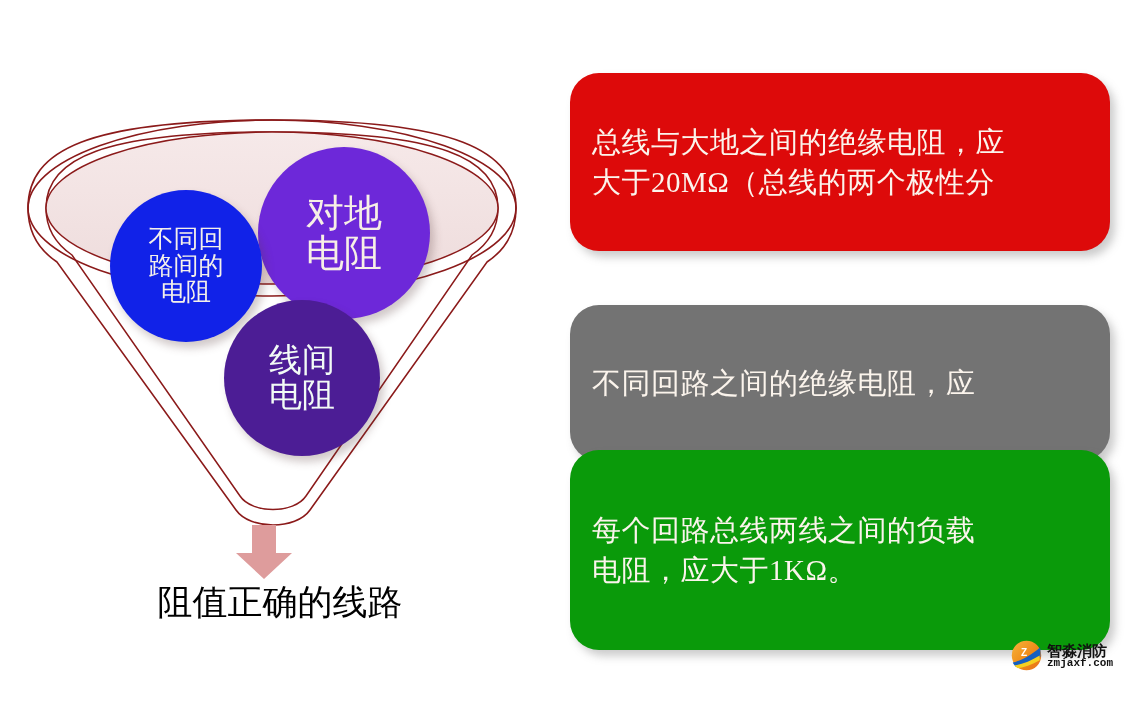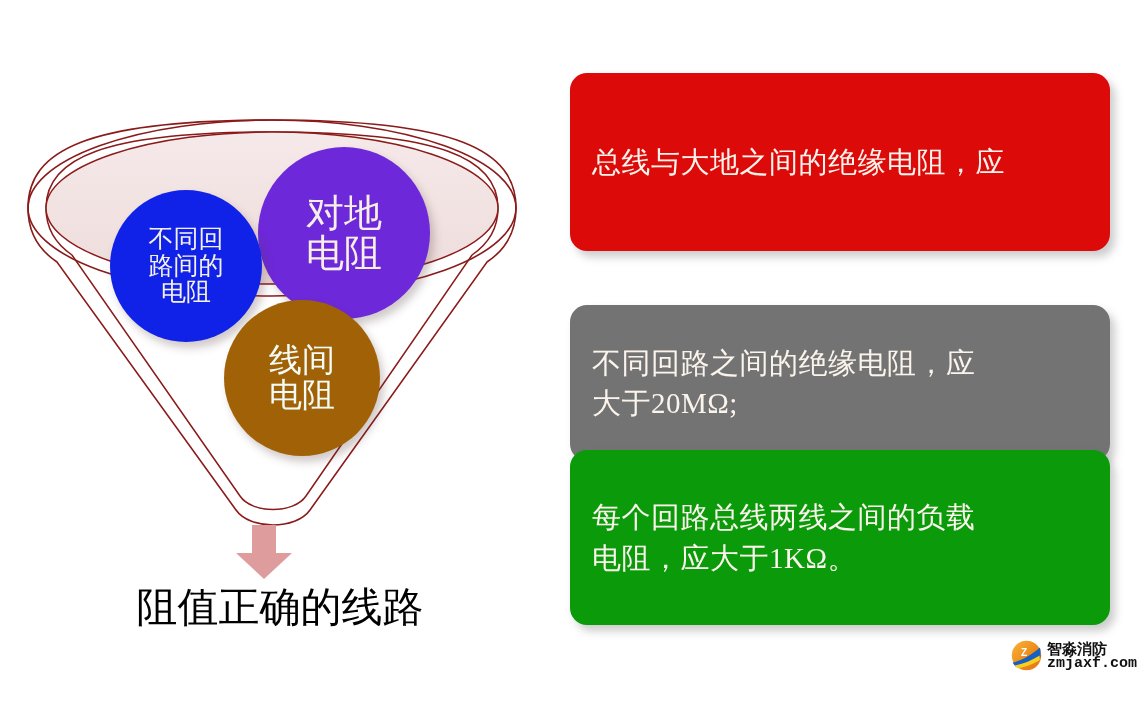--- a/index.html
+++ b/index.html
@@ -76,50 +76,50 @@
     z-index: 6;
   }
 
   #funnel-caption {
     position: absolute;
     left: 0;
     top: 578px;
     width: 560px;
     text-align: center;
     color: #000000;
-    font-size: 41px;
+    font-size: 35px;
     line-height: 1.45;
     font-family: "Liberation Serif", "DejaVu Serif", serif;
     z-index: 6;
   }
   #funnel-caption span { display: block; }
 
   
   .callout {
     position: absolute;
     left: 570px;
     width: 540px;
-    border-radius: 17px;
+    border-radius: 29px;
     box-sizing: border-box;
     padding: 14px 22px 14px 22px;
     display: flex;
     flex-direction: column;
     justify-content: center;
     color: #fbf4ec;
     font-size: 29px;
     line-height: 1.38;
     letter-spacing: 0.5px;
     font-family: "Liberation Serif", "DejaVu Serif", serif;
     box-shadow: 5px 6px 8px rgba(120,120,120,0.38);
   }
   .callout p { margin: 0; }
 
   #callout-ground   { top: 73px;  height: 178px; }
   #callout-circuit  { top: 265px; height: 156px; }
-  #callout-load     { top: 450px; height: 175px; }
+  #callout-load     { top: 450px; height: 200px; }
 
   
   #logo {
     position: absolute;
     left: 1011px;
     top: 640px;
     display: flex;
     align-items: center;
     gap: 5px;
   }
@@ -135,21 +135,21 @@
     line-height: 1.0;
   }
   #logo-cn {
     font-size: 15px;
     font-weight: bold;
     color: #111111;
     font-family: "Liberation Sans", "DejaVu Sans", sans-serif;
     letter-spacing: 0px;
   }
   #logo-url {
-    font-size: 15px;
+    font-size: 11px;
     font-weight: bold;
     color: #111111;
     font-family: "Liberation Mono", "DejaVu Sans Mono", monospace;
     letter-spacing: 0px;
   }
 </style>
 </head>
 <body>
 
 <div id="slide">
@@ -191,41 +191,41 @@
       <span>不同回</span>
       <span>路间的</span>
       <span>电阻</span>
     </div>
 
     <div class="bubble" id="bubble-ground" style="background: #6d28d9; color: rgb(247, 239, 230);">
       <span>对地</span>
       <span>电阻</span>
     </div>
 
-    <div class="bubble" id="bubble-line" style="background: #a16207; color: rgb(242, 251, 246);">
+    <div class="bubble" id="bubble-line" style="background: #4c1d95; color: rgb(242, 251, 246);">
       <span>线间</span>
       <span>电阻</span>
     </div>
 
     <svg id="arrow-down" viewBox="0 0 64 54">
       <polygon id="arrow-poly" points="20,0 44,0 44,28 60,28 32,54 4,28 20,28" fill="#DE9C9C"></polygon>
     </svg>
 
     <div id="funnel-caption" style="color: rgb(0, 0, 0);">
       <span>阻值正确的线路</span>
     </div>
   </div>
 
   <div class="callout" id="callout-ground" style="background: rgb(221, 10, 10); color: rgb(251, 244, 236);">
     <p>总线与大地之间的绝缘电阻，应</p>
+    <p>大于20MΩ（总线的两个极性分</p>
   </div>
 
   <div class="callout" id="callout-circuit" style="background: #737373; color: rgb(251, 244, 236); margin-top: 40px;">
     <p>不同回路之间的绝缘电阻，应</p>
-    <p>大于20MΩ;</p>
   </div>
 
   <div class="callout" id="callout-load" style="background: rgb(10, 154, 10); color: rgb(251, 244, 236);">
     <p>每个回路总线两线之间的负载</p>
     <p>电阻，应大于1KΩ。</p>
   </div>
 
   <div id="logo">
     <svg id="logo-mark" viewBox="0 0 40 40">
       <defs>

